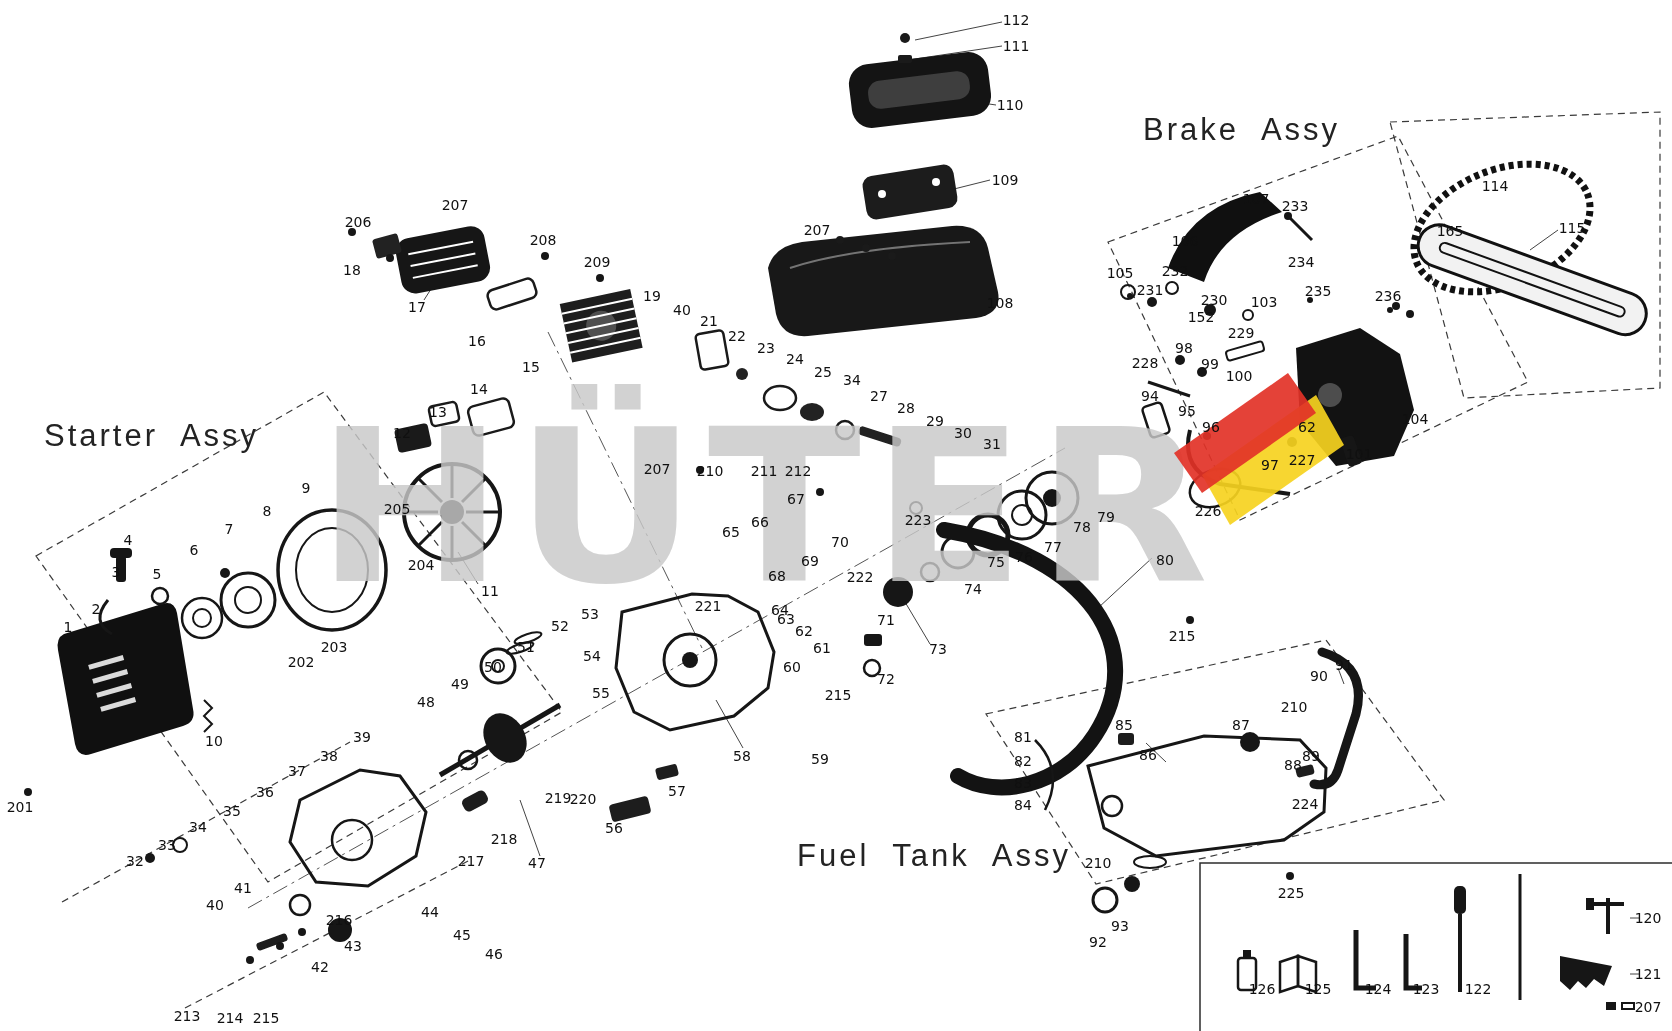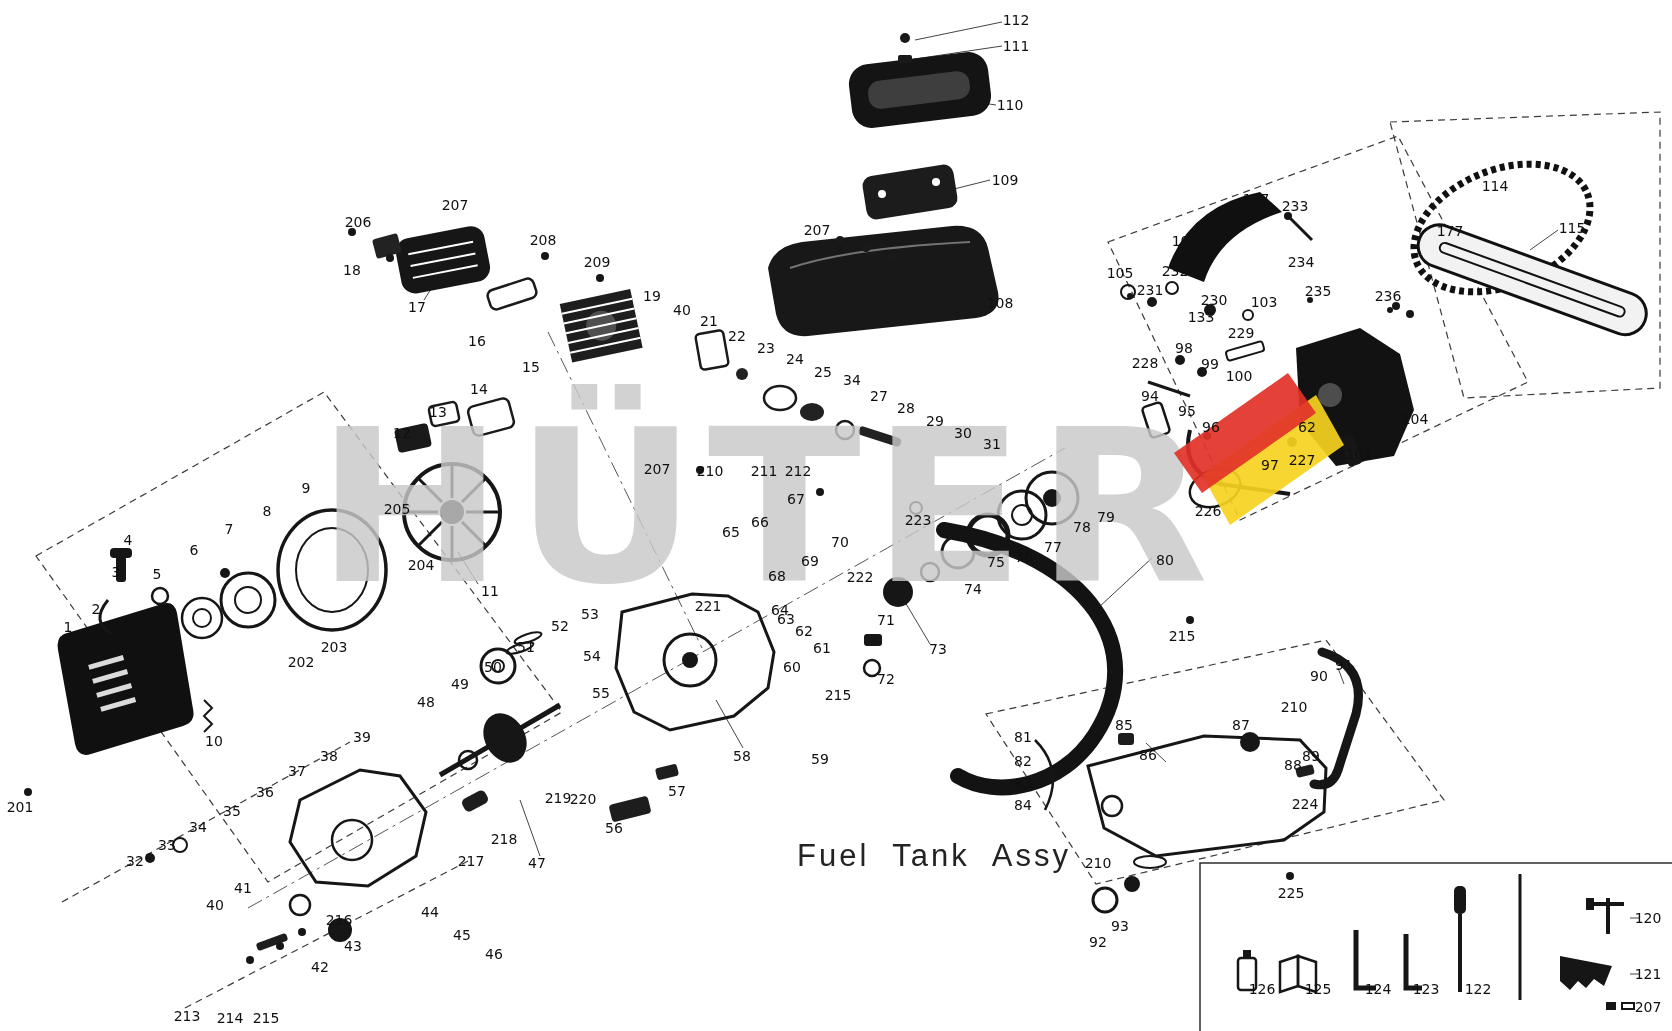--- a/index.html
+++ b/index.html
@@ -457,45 +457,47 @@
       <div class="part-label" style="left: 1120px; top: 926px;">93</div>
       <div class="part-label" style="left: 1098px; top: 863px;">210</div>
       <div class="part-label" style="left: 1291px; top: 893px;">225</div>
       <div class="part-label" style="left: 1256px; top: 199px;">107</div>
       <div class="part-label" style="left: 1295px; top: 206px;">233</div>
       <div class="part-label" style="left: 1185px; top: 241px;">106</div>
       <div class="part-label" style="left: 1120px; top: 273px;">105</div>
       <div class="part-label" style="left: 1150px; top: 290px;">231</div>
       <div class="part-label" style="left: 1175px; top: 271px;">232</div>
       <div class="part-label" style="left: 1214px; top: 300px;">230</div>
-      <div class="part-label" style="left: 1201px; top: 317px;">133</div>
+      <div class="part-label" style="left: 1201px; top: 317px;">152</div>
       <div class="part-label" style="left: 1264px; top: 302px;">103</div>
       <div class="part-label" style="left: 1301px; top: 262px;">234</div>
       <div class="part-label" style="left: 1318px; top: 291px;">235</div>
       <div class="part-label" style="left: 1241px; top: 333px;">229</div>
       <div class="part-label" style="left: 1184px; top: 348px;">98</div>
       <div class="part-label" style="left: 1210px; top: 364px;">99</div>
       <div class="part-label" style="left: 1239px; top: 376px;">100</div>
       <div class="part-label" style="left: 1145px; top: 363px;">228</div>
       <div class="part-label" style="left: 1150px; top: 396px;">94</div>
       <div class="part-label" style="left: 1187px; top: 411px;">95</div>
       <div class="part-label" style="left: 1211px; top: 427px;">96</div>
       <div class="part-label" style="left: 1270px; top: 465px;">97</div>
       <div class="part-label" style="left: 1307px; top: 427px;">62</div>
       <div class="part-label" style="left: 1302px; top: 460px;">227</div>
       <div class="part-label" style="left: 1208px; top: 511px;">226</div>
       <div class="part-label" style="left: 1359px; top: 454px;">101</div>
       <div class="part-label" style="left: 1415px; top: 419px;">104</div>
       <div class="part-label" style="left: 1495px; top: 186px;">114</div>
-      <div class="part-label" style="left: 1450px; top: 231px;">177</div>
+      <div class="part-label" style="left: 1450px; top: 231px;">165</div>
       <div class="part-label" style="left: 1572px; top: 228px;">115</div>
       <div class="part-label" style="left: 1388px; top: 296px;">236</div>
       <div class="part-label" style="left: 1262px; top: 989px;">126</div>
       <div class="part-label" style="left: 1318px; top: 989px;">125</div>
       <div class="part-label" style="left: 1378px; top: 989px;">124</div>
       <div class="part-label" style="left: 1426px; top: 989px;">123</div>
       <div class="part-label" style="left: 1478px; top: 989px;">122</div>
       <div class="part-label" style="left: 1648px; top: 918px;">120</div>
       <div class="part-label" style="left: 1648px; top: 974px;">121</div>
       <div class="part-label" style="left: 1648px; top: 1007px;">207</div>
+      <div class="assembly-label" style="left: 44px; top: 418px;">Starter Assy</div>
+      <div class="assembly-label" style="left: 1143px; top: 112px;">Brake Assy</div>
       <div class="assembly-label" style="left: 797px; top: 838px;">Fuel Tank Assy</div>
     </div>
 </div>
 
 </body></html>

